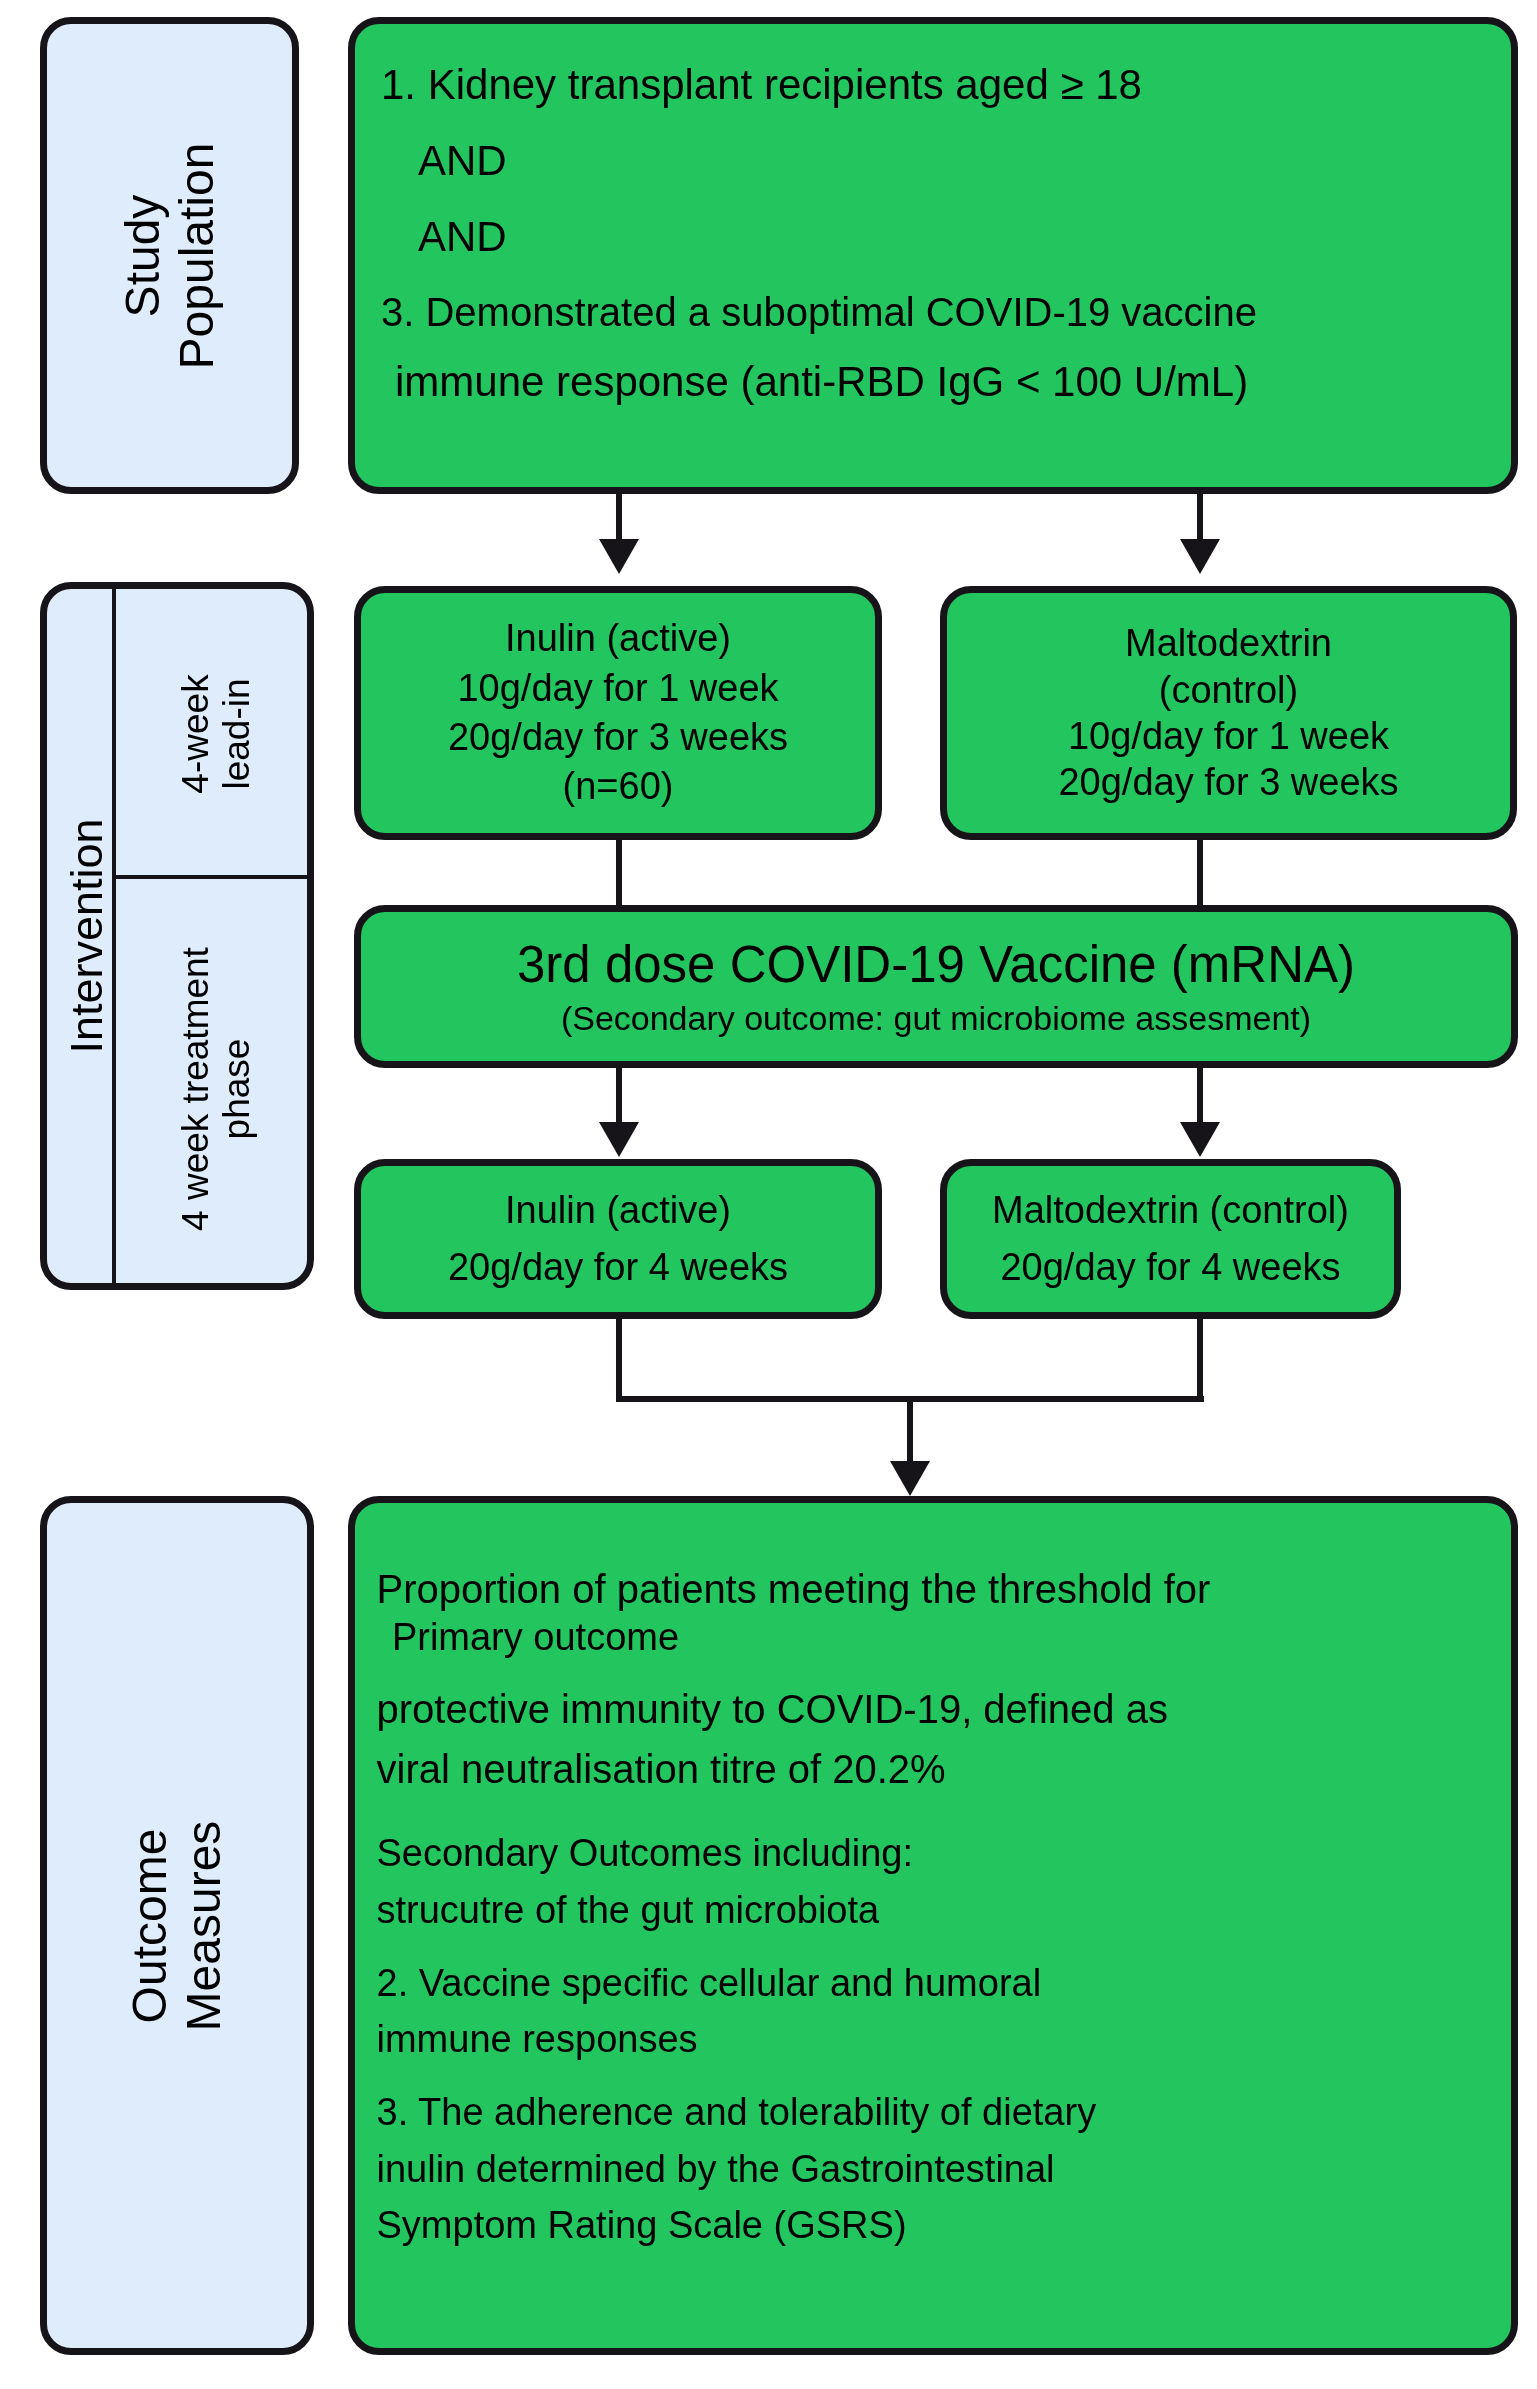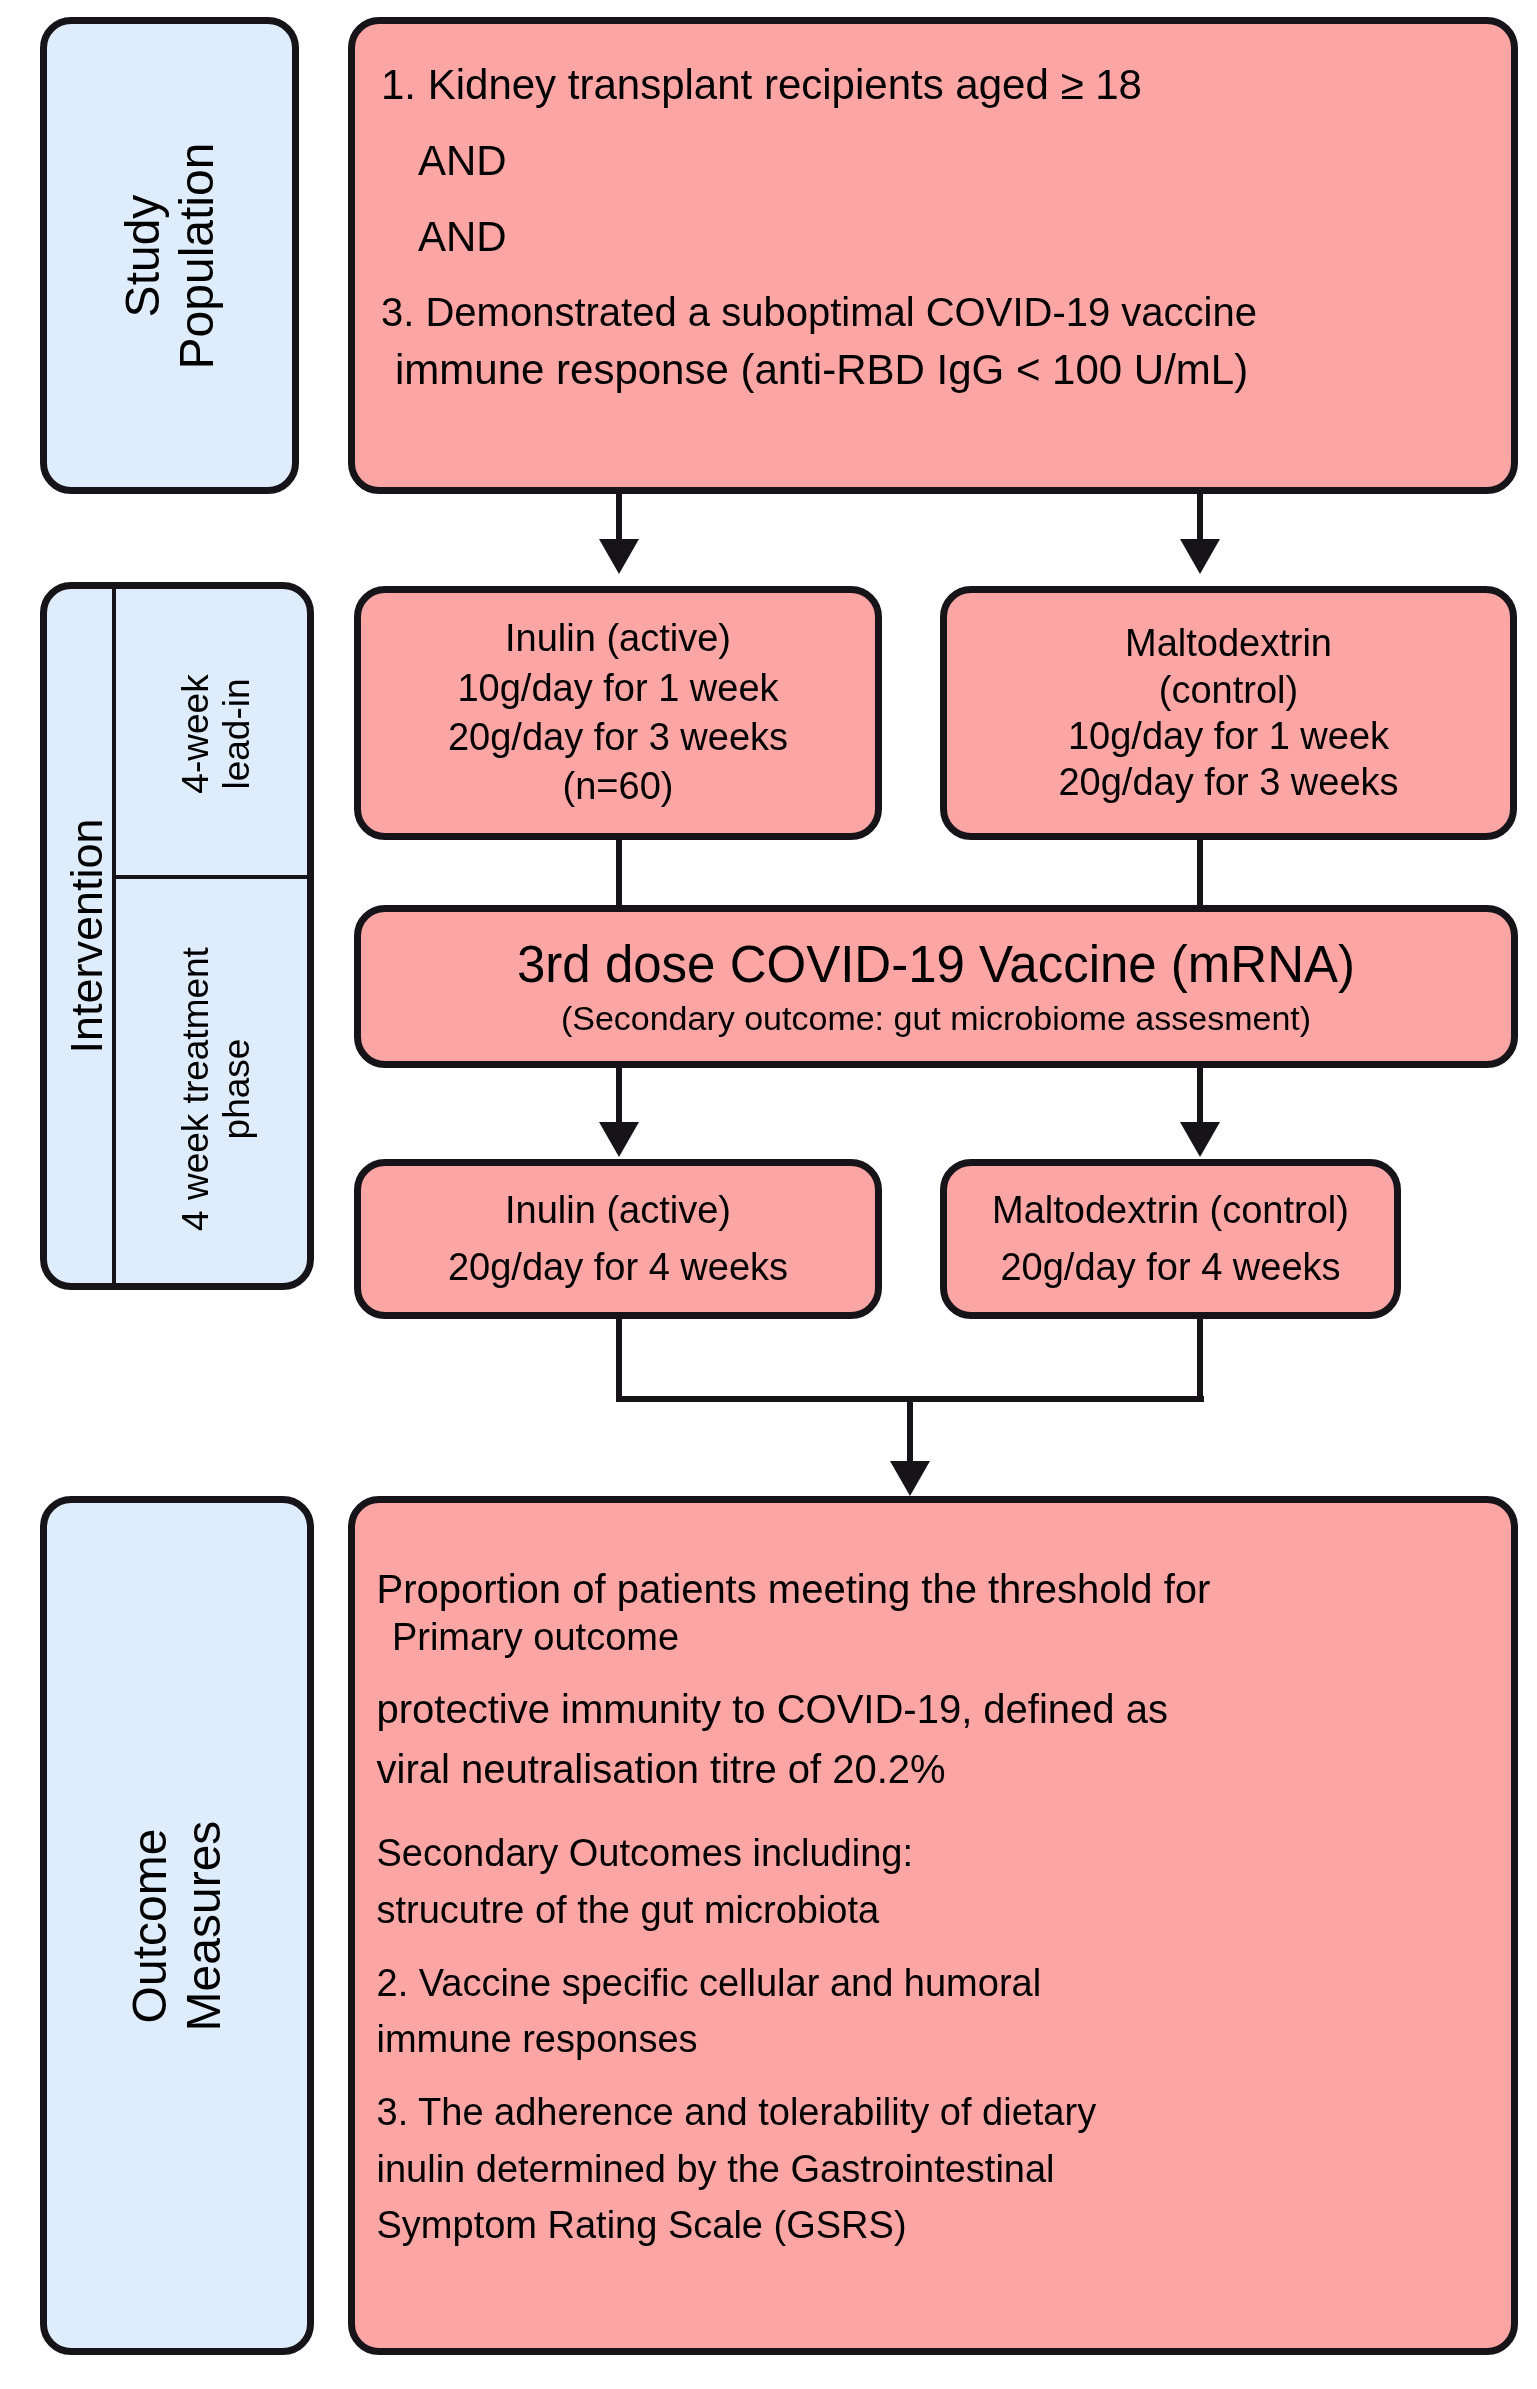--- a/index.html
+++ b/index.html
@@ -15,21 +15,21 @@
     background:#ffffff;
     overflow:hidden;
   }
 
   
   .box{
     position:absolute;
     box-sizing:border-box;
     border:7px solid #171419;
     border-radius:31px;
-    background:#fca5a5;
+    background:#22c55e;
     display:flex;
     flex-direction:column;
     justify-content:center;
   }
   .box.blue{ background:#dfecfb; }
 
   .ctr{ text-align:center; }
   .lft{ text-align:left; }
 
   
@@ -72,21 +72,21 @@
       <span class="tline">Study</span>
       <span class="tline">Population</span>
     </div>
   </div>
 
   <div class="box lft" style="left:348px; top:17px; width:1170px; height:477px; padding:26px 20px 26px 26px; justify-content:flex-start;">
     <span class="tline" style="font-size:42px; line-height:1.0; margin-top:14px;">1. Kidney transplant recipients aged ≥ 18</span>
     <span class="tline" style="font-size:42px; line-height:1.0; margin-top:34px; padding-left:37px;">AND</span>
     <span class="tline" style="font-size:42px; line-height:1.0; margin-top:34px; padding-left:37px;">AND</span>
     <span class="tline" style="font-size:40px; line-height:1.0; margin-top:34px;">3. Demonstrated a suboptimal COVID-19 vaccine</span>
-    <span class="tline" style="font-size:42px; line-height:1.0; margin-top:17px; padding-left:14px;">immune response (anti-RBD IgG &lt; 100 U/mL)</span>
+    <span class="tline" style="font-size:42px; line-height:1.0; margin-top:29px; padding-left:14px;">immune response (anti-RBD IgG &lt; 100 U/mL)</span>
   </div>
 
   <div class="vline" style="left:616px; top:494px; height:52px;"></div>
   <div class="arrowhead" style="left:599px; top:539px;"></div>
 
   <div class="vline" style="left:1197px; top:494px; height:52px;"></div>
   <div class="arrowhead" style="left:1180px; top:539px;"></div>
 
   <div class="box blue" style="left:40px; top:582px; width:274px; height:708px;">
 

